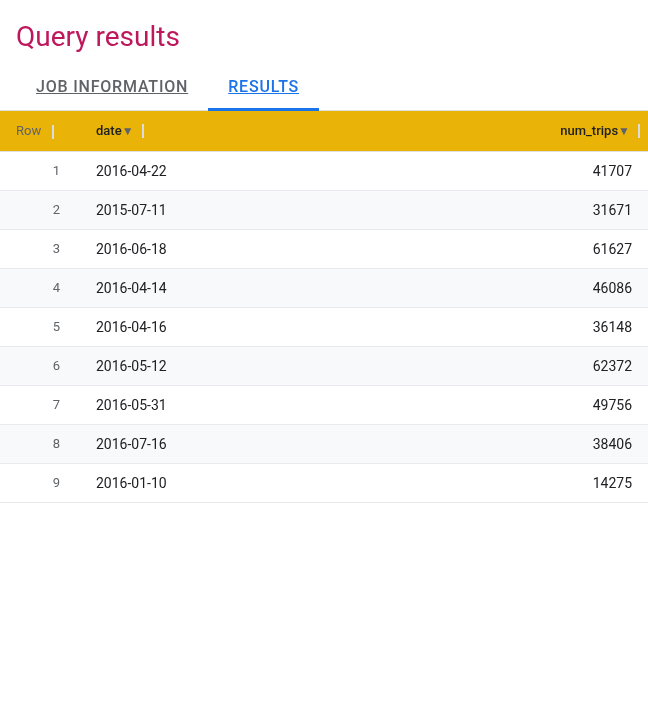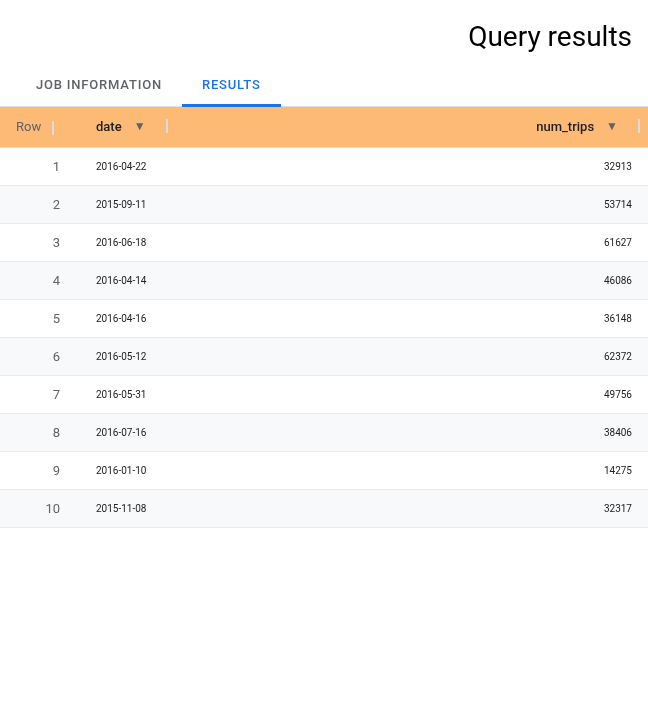--- a/index.html
+++ b/index.html
@@ -16,40 +16,40 @@
       color: #202124;
     }
 
     .page-header {
       padding: 20px 16px 10px 16px;
     }
 
     .page-title {
       font-size: 28px;
       font-weight: 400;
-      color: #000000;
-      text-align: right;
+      color: #be185d;
     }
 
     .tabs-bar {
       display: flex;
       border-bottom: 1px solid #e0e0e0;
       padding: 0 16px;
     }
 
     .tab {
       padding: 14px 20px;
-      font-size: 13px;
+      font-size: 16px;
       font-weight: 500;
       color: #5f6368;
       cursor: pointer;
       letter-spacing: 0.8px;
       text-transform: uppercase;
       position: relative;
       user-select: none;
+      text-decoration: underline;
     }
 
     .tab.active {
       color: #1a73e8;
       text-align: right;
     }
 
     .tab.active::after {
       content: '';
       position: absolute;
@@ -65,43 +65,43 @@
       overflow-x: auto;
     }
 
     table {
       width: 100%;
       border-collapse: collapse;
       font-size: 14px;
     }
 
     thead tr {
-      background: #fdba74;
+      background: #eab308;
     }
 
     thead th {
       padding: 12px 16px;
       text-align: left;
       font-weight: 500;
       color: #202124;
       border-bottom: 1px solid #e0e0e0;
       white-space: nowrap;
       font-size: 13px;
     }
 
     thead th.col-row {
       width: 80px;
       color: #5f6368;
       font-weight: 400;
     }
 
     thead th .col-header-inner {
       display: flex;
-      align-items: flex-start;
-      gap: 12px;
+      align-items: flex-end;
+      gap: 0;
     }
 
     .sort-icon {
       font-size: 12px;
       color: #5f6368;
     }
 
     .resize-handle {
       display: inline-block;
       width: 2px;
@@ -119,21 +119,21 @@
       background: #f8f9fa;
     }
 
     tbody tr:nth-child(odd) {
       background: #fff;
     }
 
     tbody td {
       padding: 11px 16px;
       color: #202124;
-      font-size: 10px;
+      font-size: 14px;
     }
 
     tbody td.col-row {
       text-align: right;
       color: #5f6368;
       font-size: 13px;
       padding-right: 20px;
     }
 
     tbody td.col-date {
@@ -188,26 +188,26 @@
               <span class="sort-icon">▼</span>
               <span class="resize-handle"></span>
             </div>
           </th>
         </tr>
       </thead>
       <tbody id="table-body">
       <tr>
             <td class="col-row">1</td>
             <td class="col-date">2016-04-22</td>
-            <td class="col-num-trips">32913</td>
+            <td class="col-num-trips">41707</td>
           </tr>
           <tr>
             <td class="col-row">2</td>
-            <td class="col-date">2015-09-11</td>
-            <td class="col-num-trips">53714</td>
+            <td class="col-date">2015-07-11</td>
+            <td class="col-num-trips">31671</td>
           </tr>
           <tr>
             <td class="col-row">3</td>
             <td class="col-date">2016-06-18</td>
             <td class="col-num-trips">61627</td>
           </tr>
           <tr>
             <td class="col-row">4</td>
             <td class="col-date">2016-04-14</td>
             <td class="col-num-trips">46086</td>
@@ -230,22 +230,17 @@
           <tr>
             <td class="col-row">8</td>
             <td class="col-date">2016-07-16</td>
             <td class="col-num-trips">38406</td>
           </tr>
           <tr>
             <td class="col-row">9</td>
             <td class="col-date">2016-01-10</td>
             <td class="col-num-trips">14275</td>
           </tr>
-          <tr>
-            <td class="col-row">10</td>
-            <td class="col-date">2015-11-08</td>
-            <td class="col-num-trips">32317</td>
-          </tr>
         </tbody>
     </table>
   </div>
 
 </div>
 
 </body></html>

